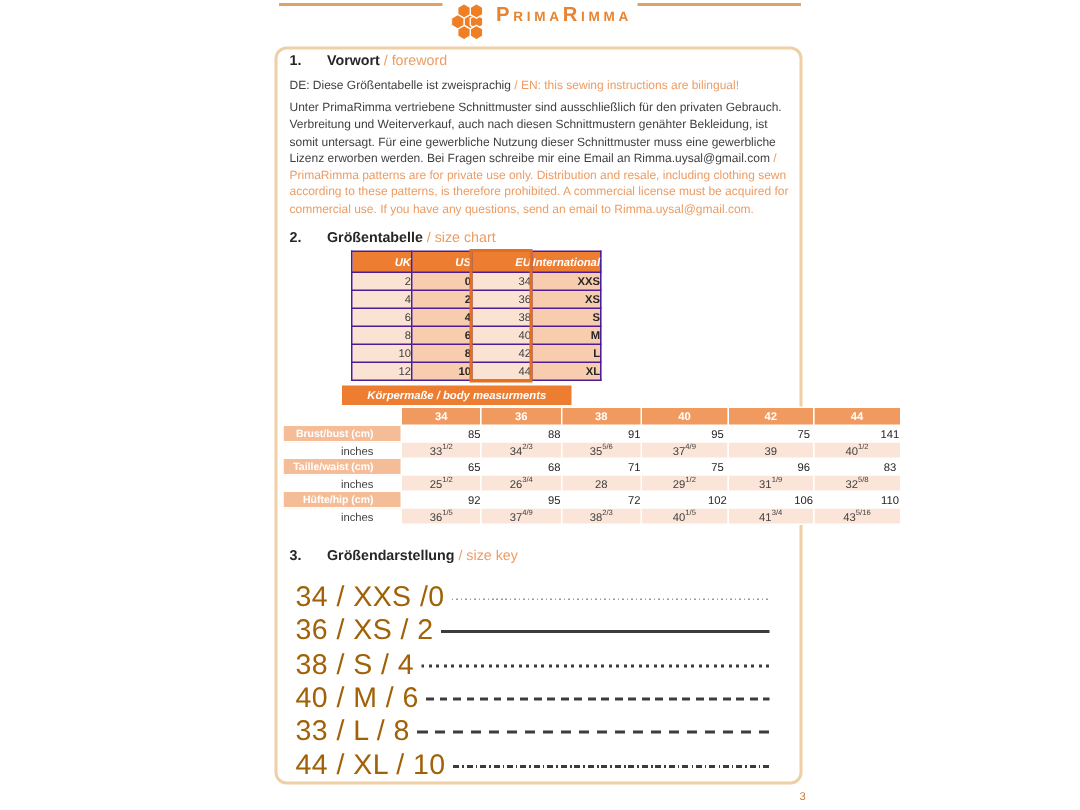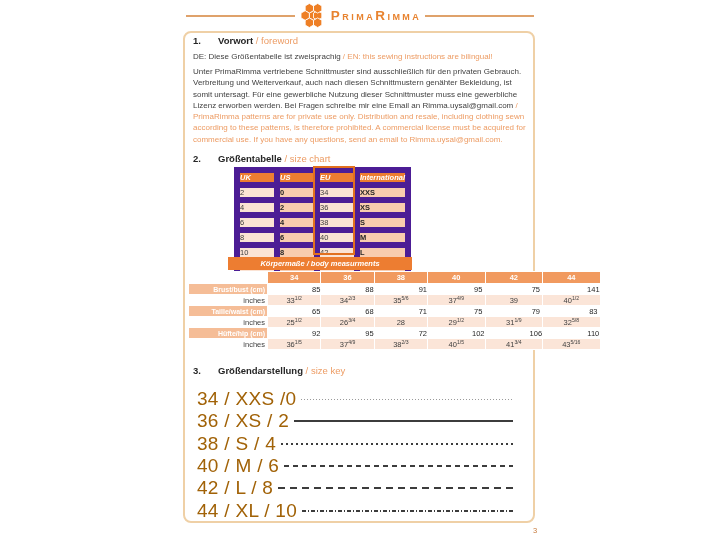--- a/index.html
+++ b/index.html
@@ -4,21 +4,21 @@
 <style>
   * { margin:0; padding:0; box-sizing:border-box; }
   html,body { background:#ffffff; }
   .canvas {
     position:relative; width:720px; height:540px; background:#fff;
     font-family:"Liberation Sans", sans-serif; color:#3f3f3f; overflow:hidden;
   }
   
   .logo-row {
     position:absolute; left:186px; top:2px; width:348px; height:27px;
-    display:flex; align-items:center;
+    display:flex; 
   }
   .logo-rule { flex:1; height:2px; background:#dfa26b; }
   .logo-hex { width:25px; height:25px; margin:0 5px 0 6px; flex:none; }
   .logo-text {
     font-variant:small-caps; font-weight:bold; font-size:13.5px;
     letter-spacing:2.5px; color:#e8832f; margin-right:4px; white-space:nowrap;
   }
   
   .frame {
     position:absolute; left:183px; top:31px; width:352px; height:492px;
@@ -32,39 +32,39 @@
   .bi-line { position:absolute; left:193px; top:52px; font-size:8px; color:#3f3f3f; }
   .bi-line .en { color:#ed9c64; }
   .para {
     position:absolute; left:193px; top:66px; width:334px;
     font-size:8px; line-height:11.3px; color:#3f3f3f; text-align:left;
   }
   .para .en { color:#ed9c64; }
   
   .t1 { position:absolute; left:234px; top:167px; border-collapse:collapse; }
   .t1 th, .t1 td {
-    width:40px; height:12px; border:6px solid #4c1d95; text-align:left;
+    width:40px; height:12px; border:1px solid #4c1d95; text-align:right;
     font-size:7.5px; padding:0;
   }
   .t1 th { background:#ed7d31; color:#fff; font-style:italic; font-weight:bold; height:14px; }
   .t1 td.c-light { background:#fbe3d4; color:#404040; }
   .t1 td.c-dark  { background:#f8ccae; color:#262626; font-weight:bold; }
   .eu-outline {
     position:absolute; left:313px; top:166px; width:42px; height:89px;
     border:2px solid #e2701f; pointer-events:none;
   }
   
   .band {
-    position:absolute; left:228px; top:257px; width:184px; height:13px;
+    position:absolute; left:228px; top:257px; width:153px; height:13px;
     background:#ed7d31; color:#fff; font-size:7.5px; font-weight:bold; font-style:italic;
     display:flex; align-items:center; justify-content:center;
   }
   .t2 { position:absolute; left:188px; top:271px; border-collapse:collapse; }
   .t2 td { border:1px solid #fff; text-align:center; font-size:7.5px; padding:0; height:11px; }
-  .t2 td.lbl { width:79px; text-align:right; padding-right:2px; }
+  .t2 td.lbl { width:79px; text-align:right; padding-right:18px; }
   .t2 td.val { width:41px; }
   .t2 tr.szhead td { background:#f19a5f; color:#fff; font-weight:bold; height:12px; }
   .t2 tr.szhead td.lbl { background:#fff; }
   .t2 tr.cm td.lbl { background:#f5bd97; color:#fff; font-weight:bold; font-size:7px; }
   .t2 tr.cm td.val { background:#fff; color:#262626; font-weight:normal;padding-left:44px; }
   .t2 tr.in td.lbl { background:#fff; color:#3f3f3f; }
   .t2 tr.in td.val { background:#fbe5d8; color:#3f3f3f; }
   .t2 sup { font-size:0.68em; vertical-align:super; line-height:0; }
   
   .sizekey { position:absolute; left:197px; top:388px; width:316px; }
@@ -199,21 +199,21 @@
           <td class="val">37<sup>4/9</sup></td>
           <td class="val">39</td>
           <td class="val">40<sup>1/2</sup></td>
         </tr>
         <tr class="cm">
           <td class="lbl">Taille/waist (cm)</td>
           <td class="val">65</td>
           <td class="val">68</td>
           <td class="val">71</td>
           <td class="val">75</td>
-          <td class="val">79</td>
+          <td class="val">96</td>
           <td class="val">83</td>
         </tr>
         <tr class="in">
           <td class="lbl">inches</td>
           <td class="val">25<sup>1/2</sup></td>
           <td class="val">26<sup>3/4</sup></td>
           <td class="val">28</td>
           <td class="val">29<sup>1/2</sup></td>
           <td class="val">31<sup>1/9</sup></td>
           <td class="val">32<sup>5/8</sup></td>
@@ -254,21 +254,21 @@
       </div>
       <div class="sk-entry">
         <span class="sk-label">38 / S / 4</span>
         <div class="sk-line sk-dot"></div>
       </div>
       <div class="sk-entry">
         <span class="sk-label">40 / M / 6</span>
         <div class="sk-line sk-dash"></div>
       </div>
       <div class="sk-entry">
-        <span class="sk-label">42 / L / 8</span>
+        <span class="sk-label">33 / L / 8</span>
         <div class="sk-line sk-dash2"></div>
       </div>
       <div class="sk-entry">
         <span class="sk-label">44 / XL / 10</span>
         <div class="sk-line sk-dashdot"></div>
       </div>
     </div>
 
 </div>
 

